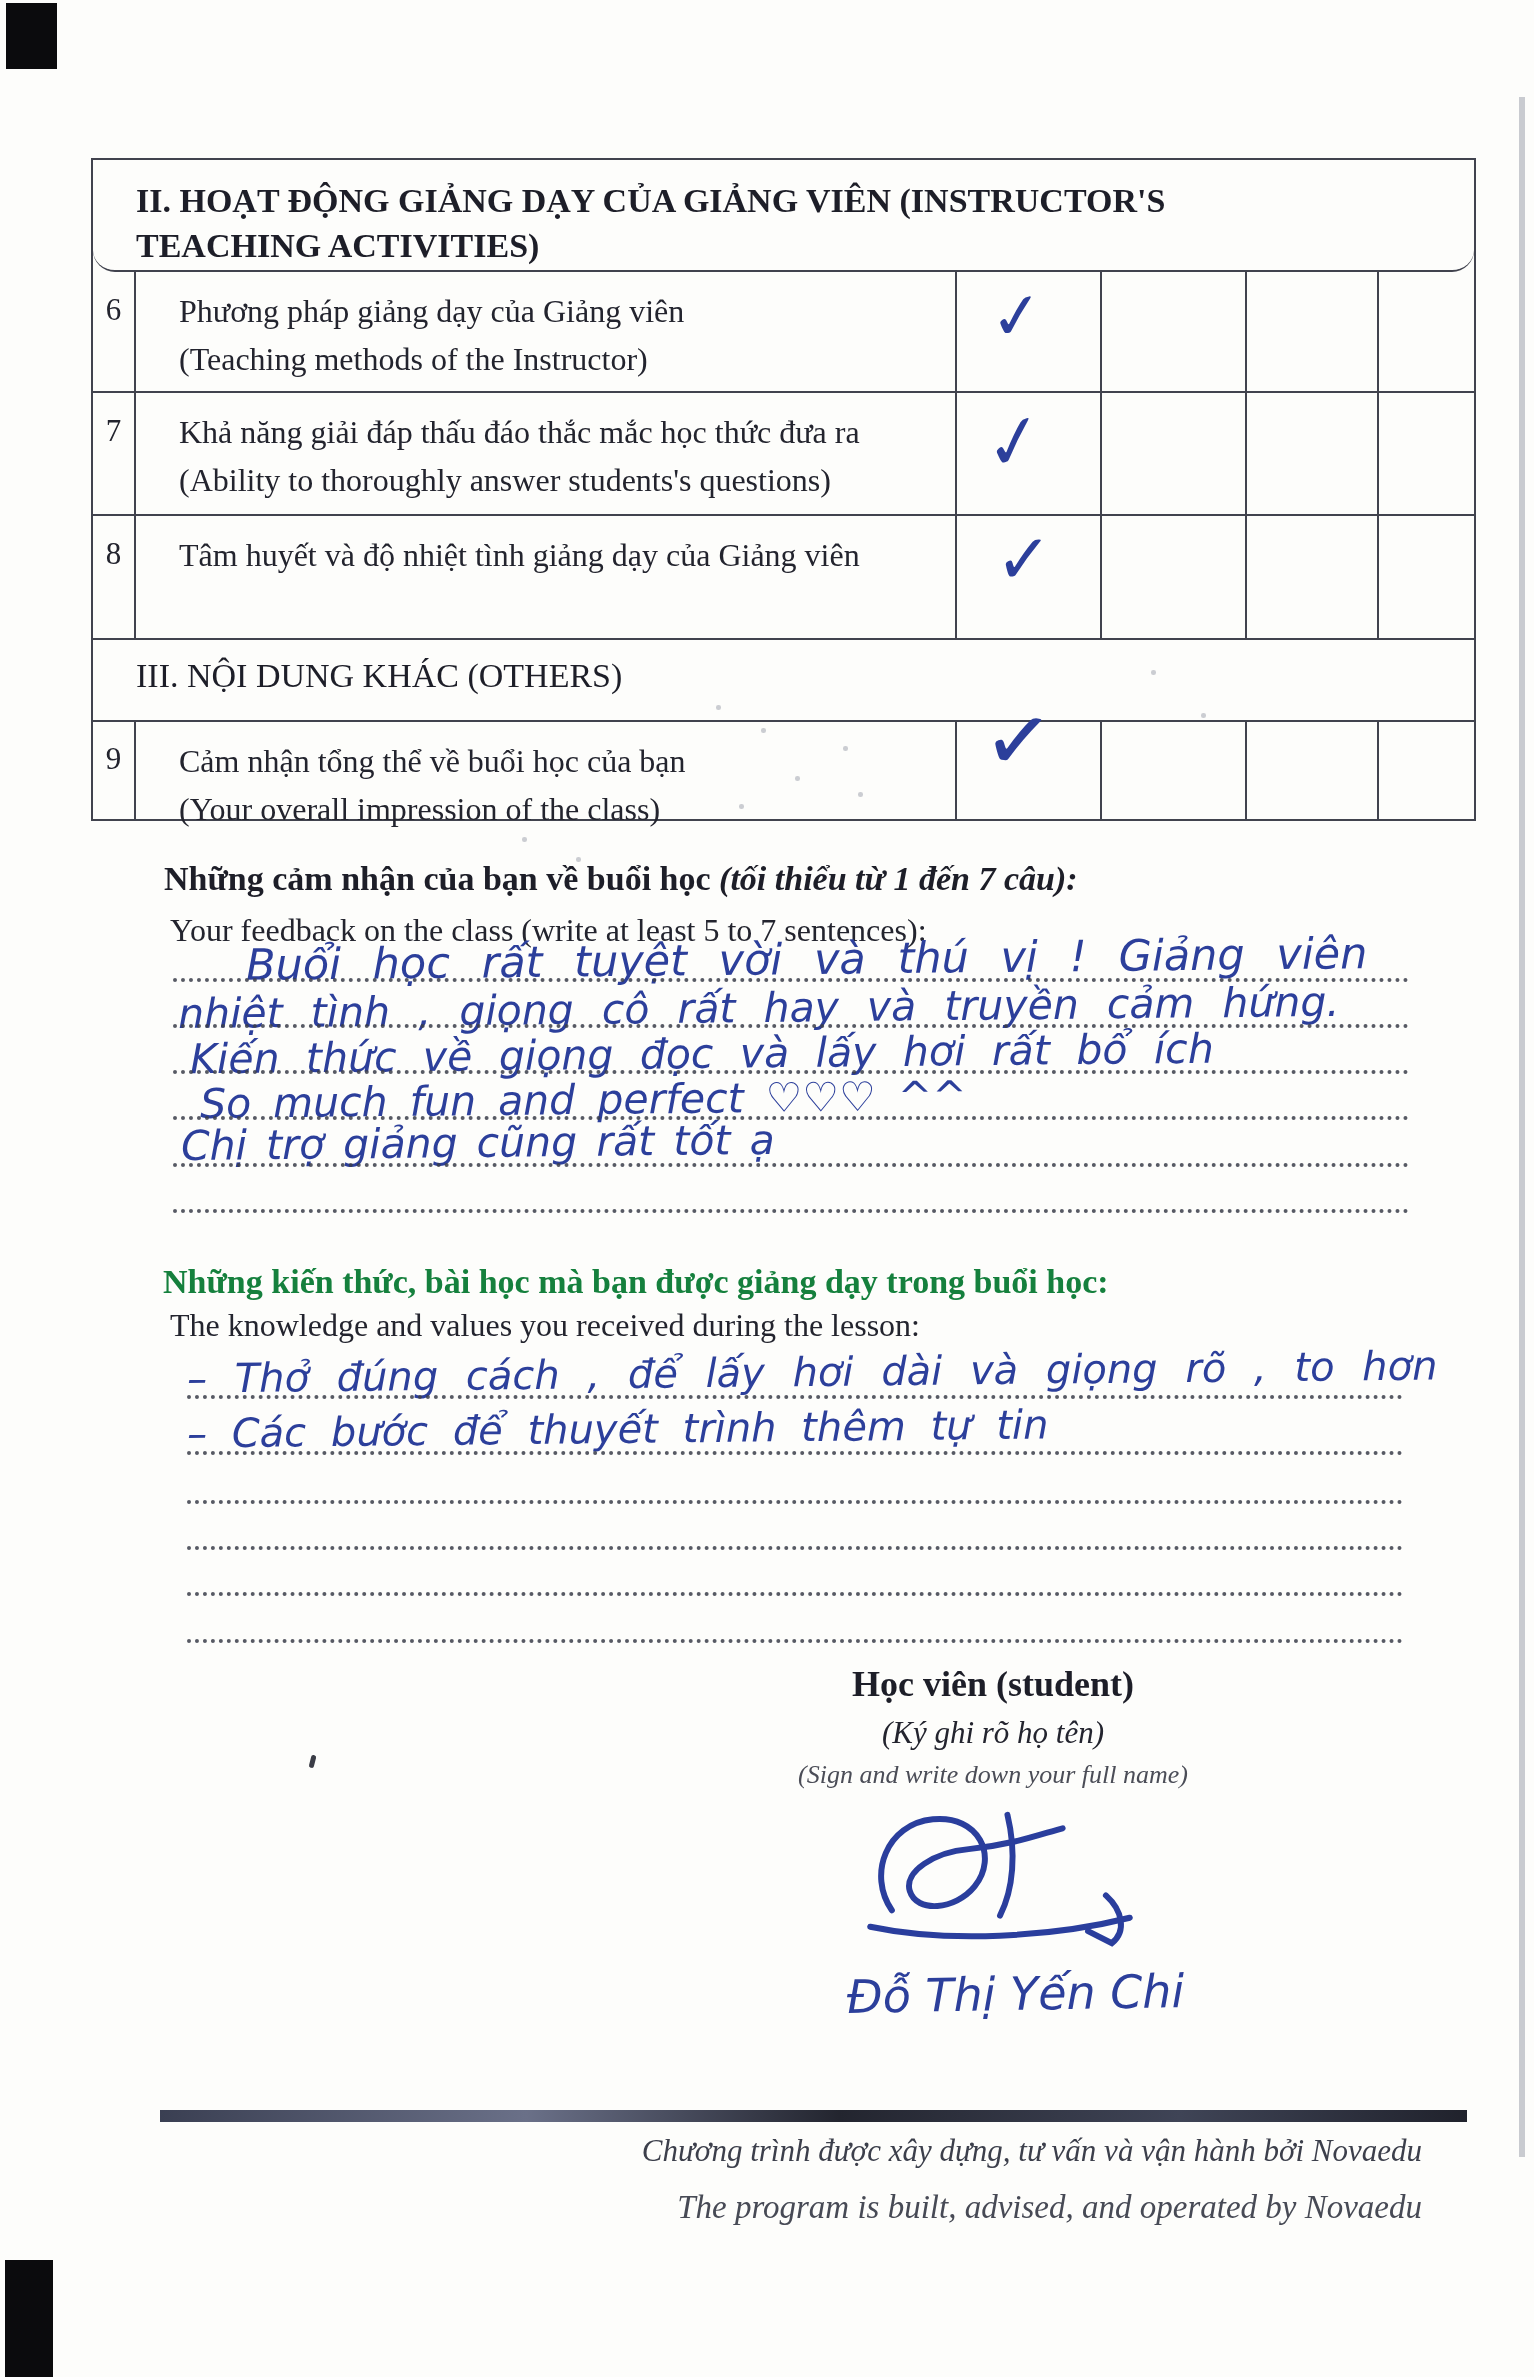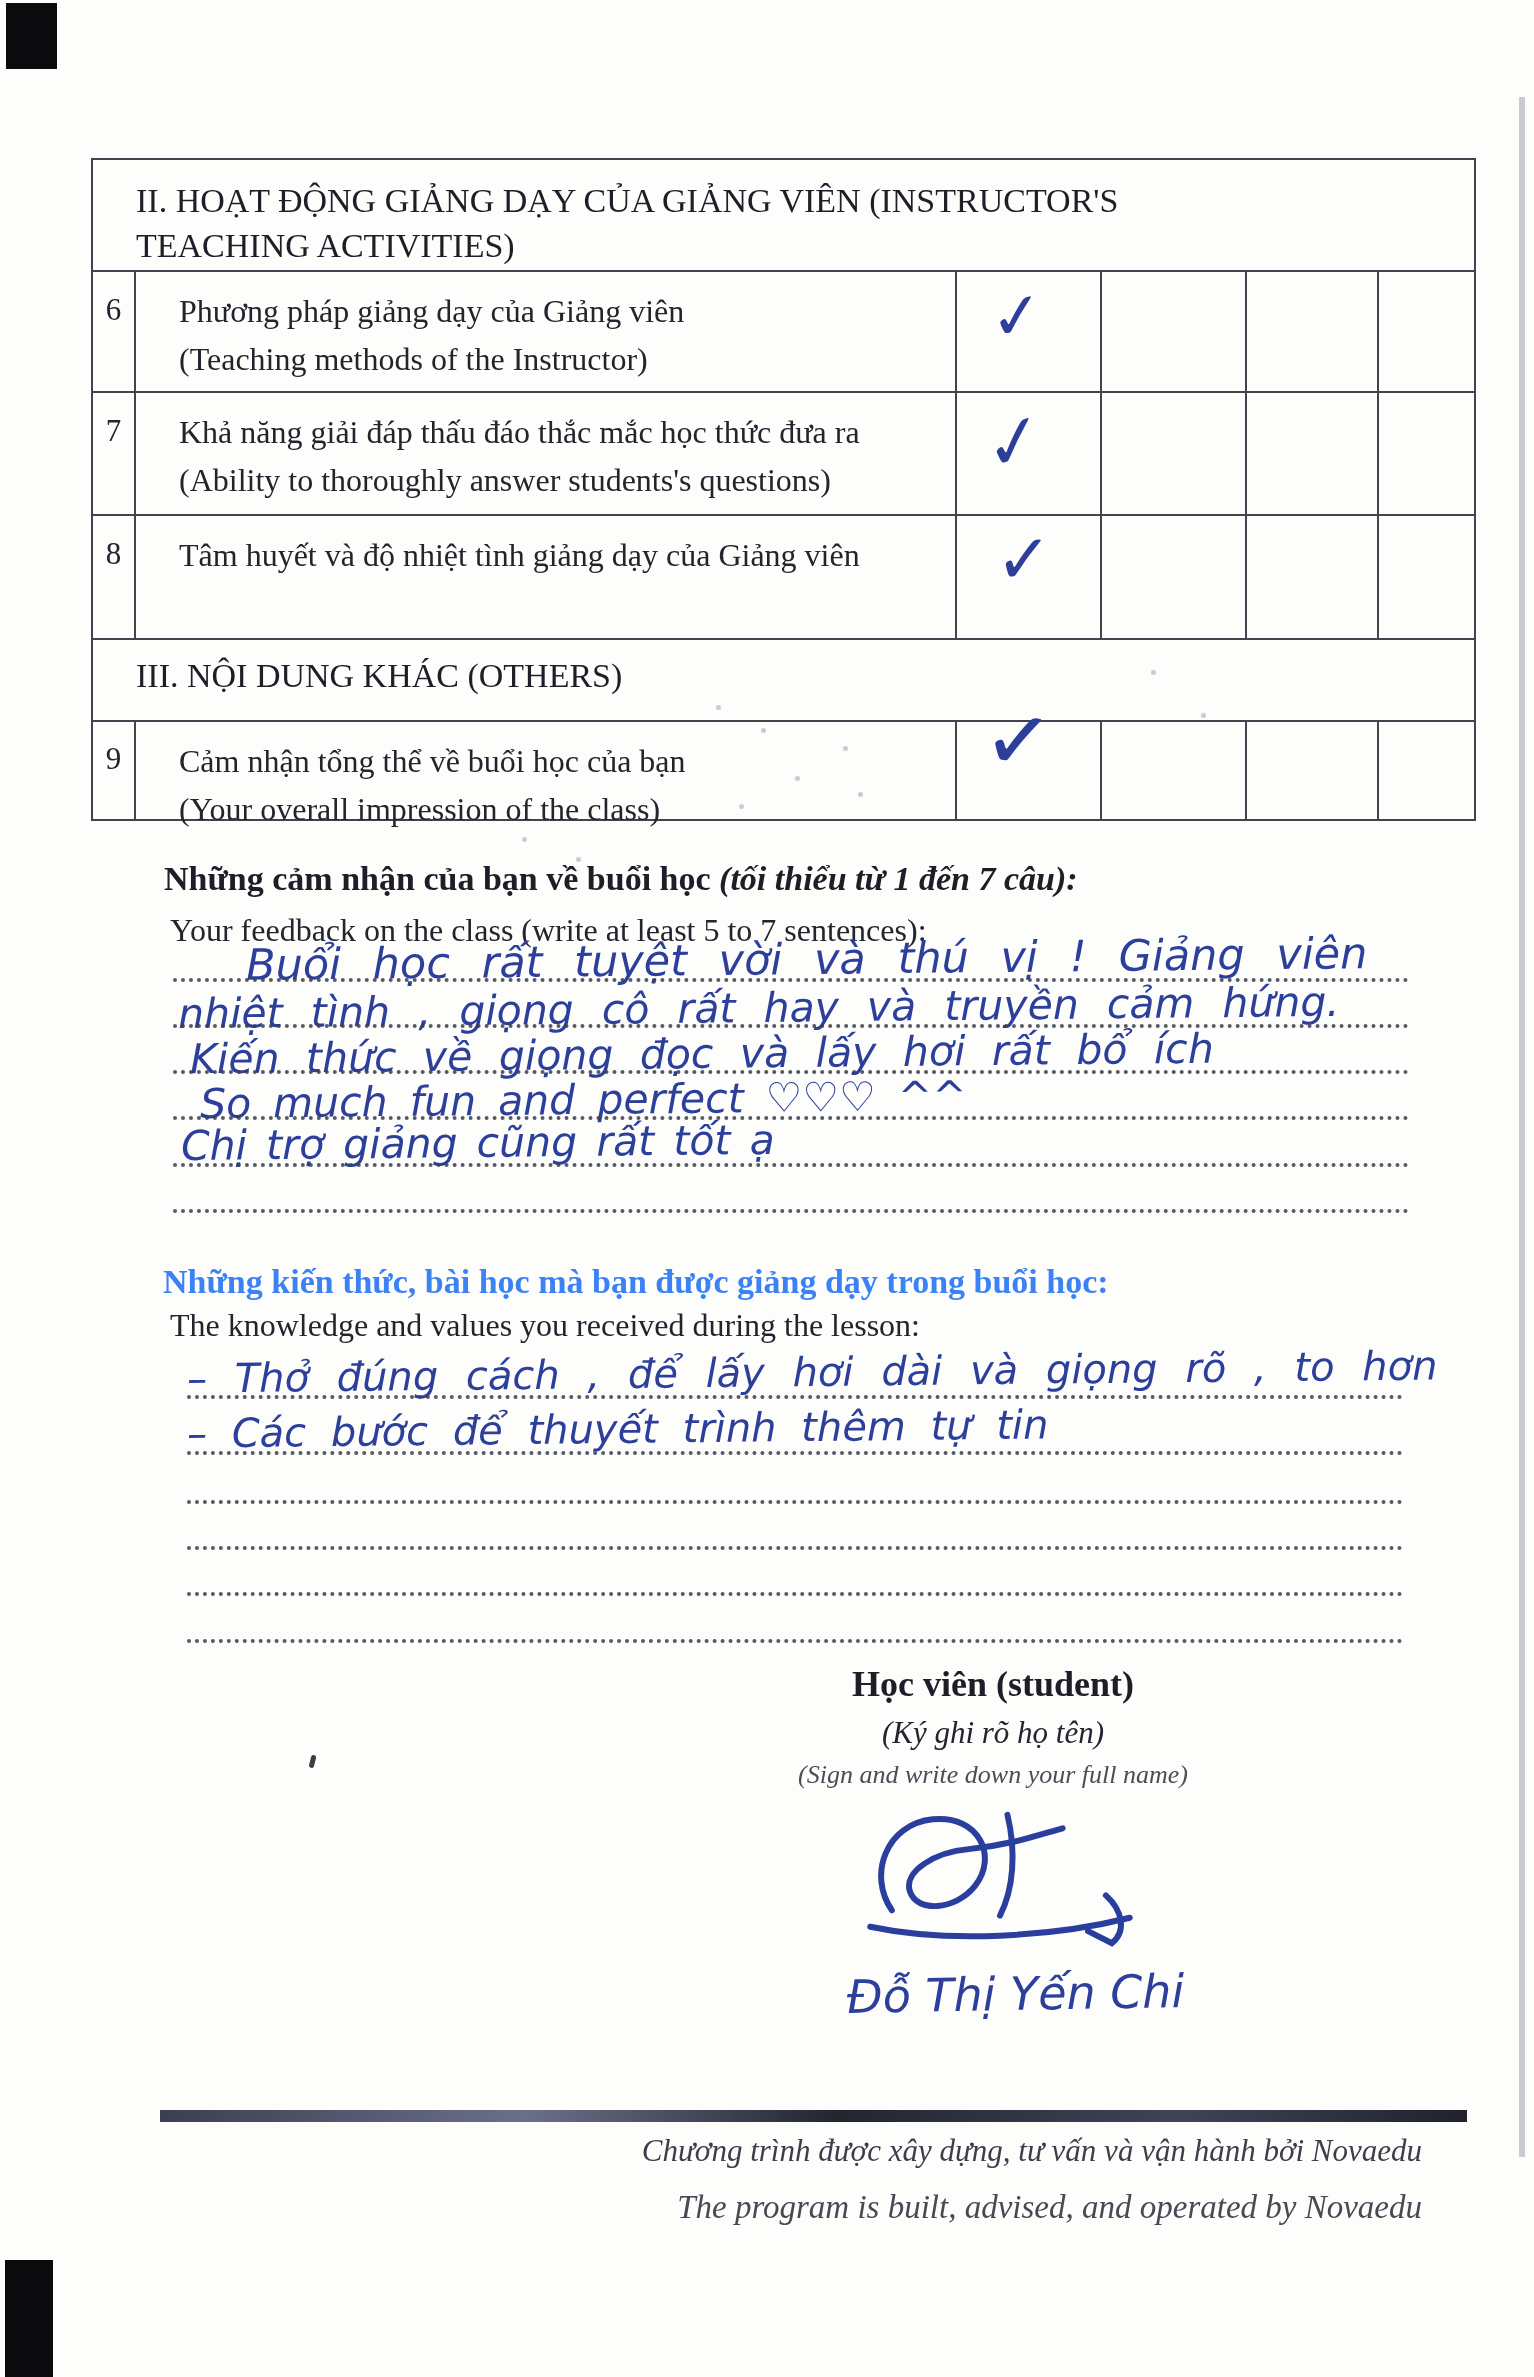--- a/index.html
+++ b/index.html
@@ -8,41 +8,41 @@
     font-family:"Liberation Serif","DejaVu Serif",serif;color:#23242e;
   }
   
   .blk-top{position:absolute;left:6px;top:3px;width:51px;height:66px;background:#0b0b0d;}
   .blk-bottom{position:absolute;left:4.5px;top:2260px;width:48px;height:118px;background:#0b0b0d;}
   .scan-edge{position:absolute;left:1519px;top:97px;width:6px;height:2060px;background:#b7bac2;opacity:.75;}
   .speck{position:absolute;width:4.5px;height:4.5px;border-radius:50%;background:#8e93a0;opacity:.45;}
   .stray-mark{position:absolute;left:310px;top:1755px;width:5.2px;height:13.4px;background:#3a3c46;border-radius:2.2px;transform:rotate(14deg);}
   
   .form-table{position:absolute;left:91px;top:158px;width:1381px;border:2.2px solid #41434e;}
-  .t-head{height:88px;border-bottom:2.2px solid #41434e;font-weight:normal;font-size:34px;line-height:1.32;
-          padding:19.4px 224px 3px 43px;color:#1d1e28;}
+  .t-head{height:88px;border-bottom:2.2px solid #41434e;font-weight:bold;font-size:34px;line-height:1.32;
+          padding:19.4px 224px 3px 43px;color:#1d1e28;border-radius:22px;}
   .t-row{display:flex;border-bottom:2.2px solid #41434e;}
   .t-row:last-child{border-bottom:none;}
   .h163{height:119px;} .h165{height:121px;} .h167{height:122px;} .h133{height:97px;}
   .c-num{flex:0 0 41px;font-size:31px;text-align:center;padding-top:19.4px;border-right:2.2px solid #41434e;}
   .c-desc{flex:0 0 754px;font-size:32px;line-height:1.5;padding:15px 22.4px 0 43px;}
   .c-rate{border-left:2.2px solid #41434e;position:relative;overflow:visible;}
   .r1{flex:0 0 143px;} .r2{flex:0 0 143px;} .r3{flex:0 0 130px;} .r4{flex:1 1 auto;}
   .t-sec{height:63px;font-weight:normal;font-size:34px;padding:16.4px 0 0 43px;border-bottom:2.2px solid #41434e;color:#1d1e28;}
   .chk{position:absolute;font-family:"DejaVu Sans",sans-serif;font-weight:bold;color:#2c3f9b;line-height:1;}
   .chk6{left:33px;top:12px;font-size:64px;transform:rotate(-6deg);}
   .chk7{left:28px;top:13.4px;font-size:70px;transform:rotate(-14deg) skewX(-6deg);}
   .chk8{left:39px;top:10.4px;font-size:66px;transform:rotate(2deg) scaleY(1.08);}
   .chk9{left:25px;top:-25px;font-size:88px;transform:rotate(10deg) skewX(8deg);}
   
   .h-block{position:absolute;white-space:nowrap;}
   .fb-vi{left:164px;top:860px;font-size:34px;font-weight:bold;color:#1d1e28;}
   .fb-vi .it{font-style:italic;}
   .fb-en{left:170px;top:912px;font-size:32px;}
-  .kn-vi{left:163px;top:1263px;font-size:34px;font-weight:bold;color:#3b82f6;}
+  .kn-vi{left:163px;top:1263px;font-size:34px;font-weight:bold;color:#15803d;}
   .kn-en{left:170px;top:1307px;font-size:32px;}
   
   .dot{position:absolute;border-bottom:4.5px dotted #3b3e4a;opacity:.85;}
   .dot-f{left:173px;width:1236px;}
   .dot-k{left:187px;width:1216px;}
   
   .hand{position:absolute;white-space:nowrap;font-family:"DejaVu Sans",sans-serif;font-style:italic;
         color:#2c3f9b;transform:rotate(-0.6deg);}
   .hl1{left:246px;top:934px;font-size:43px;word-spacing:18px;}
   .hl2{left:178px;top:984px;font-size:41px;word-spacing:15px;}

